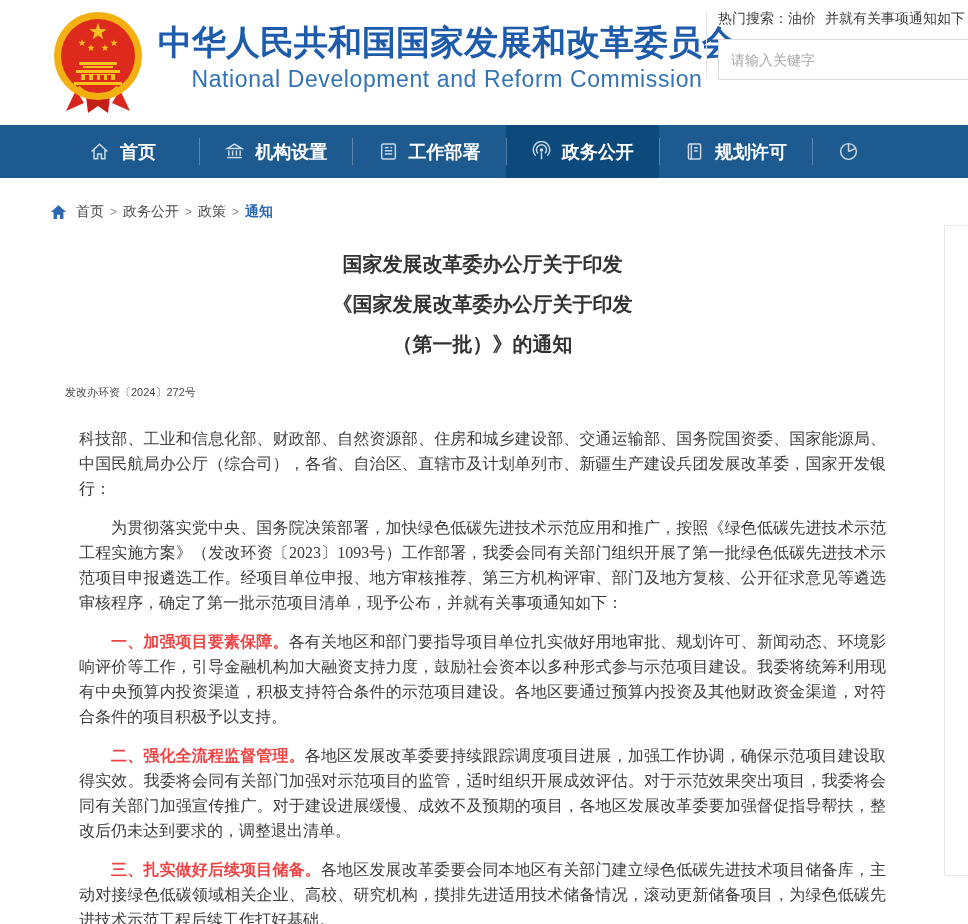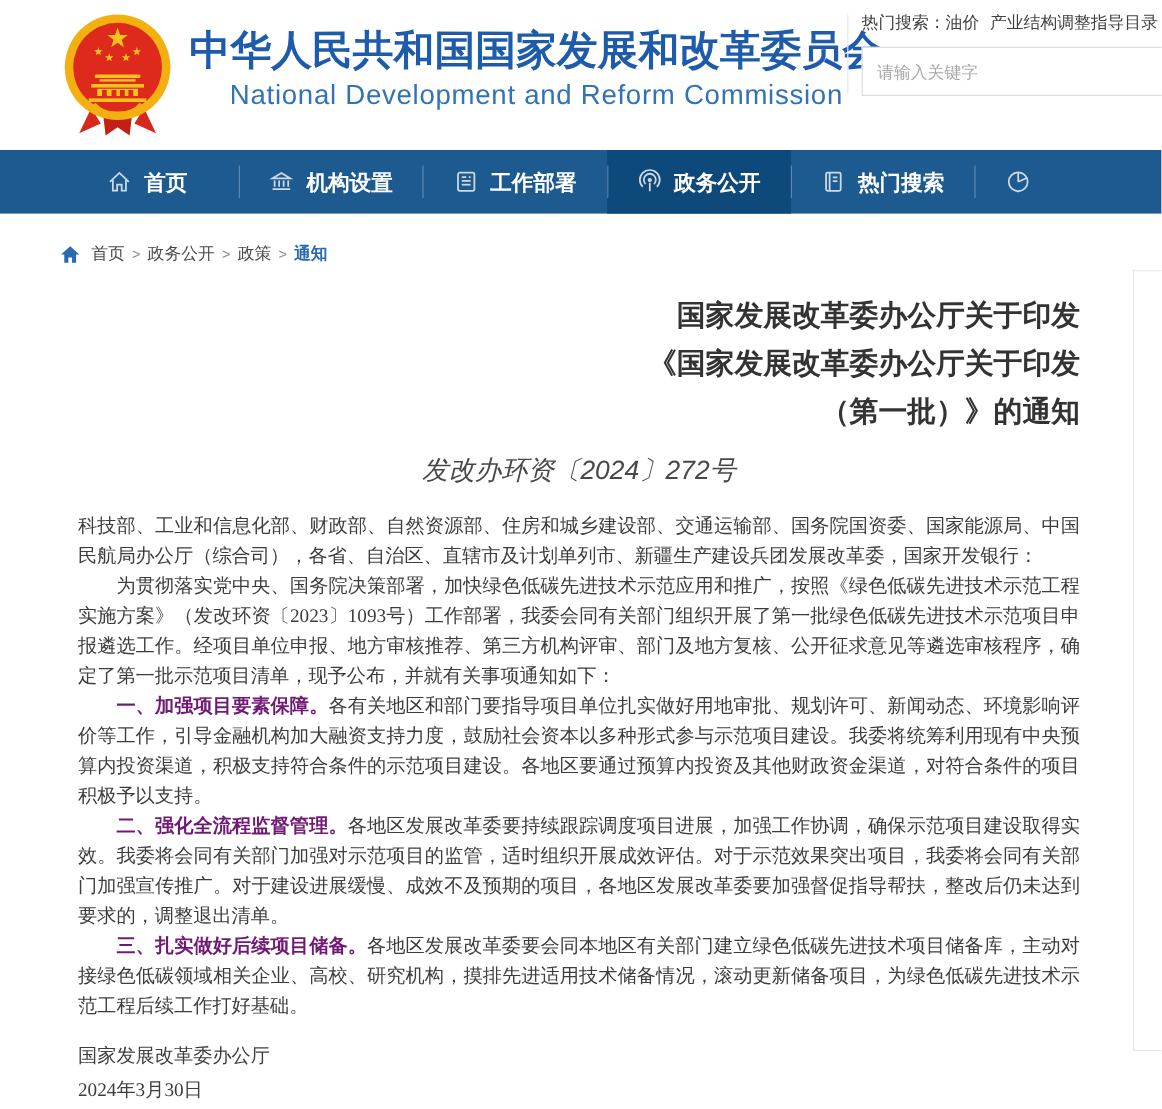--- a/index.html
+++ b/index.html
@@ -37,27 +37,27 @@
   
   .breadcrumb{display:flex;align-items:center;padding:24px 0 0 50px;font-size:14px;color:#4a4a4a;height:44px;}
   .breadcrumb .home-ic{width:17px;height:17px;margin-right:9px;flex:0 0 auto;}
   .breadcrumb .sep{color:#8d8d8d;margin:0 6px;font-size:12px;}
   .breadcrumb .crumb{cursor:pointer;}
   .breadcrumb .crumb.current{color:var(--breadcrumb_link,#2a6ab0);font-weight:700;cursor:default;}
   
   .side-box{position:absolute;left:944px;top:225px;width:70px;height:651px;border:1px solid #e8e8e8;background:#fff;}
   
   .article{margin:22px 0 0 65px;width:835px;color:var(--body_text,#3d3d3d);}
-  .article-title{text-align:right;font-size:24px;line-height:40px;font-weight:700;color:var(--title_text,#333);
+  .article-title{text-align:center;font-size:20px;line-height:40px;font-weight:700;color:var(--title_text,#333);
     font-family:"Liberation Sans",sans-serif;}
-  .doc-number{text-align:center;font-size:22px;color:#484848;margin-top:16px;line-height:24px;font-style:italic;}
+  .doc-number{font-size:11px;color:#484848;margin-top:16px;line-height:24px;}
   .article-body{margin-top:22px;font-family:"Liberation Serif",serif;}
-  .article-body p{margin:0;font-size:16px;line-height:25px;text-align:justify;text-indent:2em;color:var(--body_text,#3d3d3d);}
+  .article-body p{margin:14px;font-size:16px;line-height:25px;text-align:justify;text-indent:2em;color:var(--body_text,#3d3d3d);}
   .article-body p.no-indent{text-indent:0;}
-  .article-body b{font-weight:700;color:#701a75;}
+  .article-body b{font-weight:700;color:#ef4444;}
   .signature-block{margin-top:16px;text-align:left;font-family:"Liberation Serif",serif;font-size:16px;line-height:28px;color:var(--body_text,#3d3d3d);}
 </style>
 </head>
 <body>
 
 <div class="header">
   <div class="logo-group">
     <svg width="100" height="106" viewBox="0 0 100 106">
       <defs>
         <path id="star" d="M0,-9 L2.12,-2.91 L8.56,-2.78 L3.42,1.11 L5.29,7.28 L0,3.6 L-5.29,7.28 L-3.42,1.11 L-8.56,-2.78 L-2.12,-2.91 Z" fill="#f7c11e"></path>
@@ -88,21 +88,21 @@
       <path d="M30 77 A 27 27 0 0 0 70 77" stroke="#f3b011" stroke-width="4" fill="none"></path>
     </svg>
   </div>
   <div class="site-titles">
     <div class="site-zh">中华人民共和国国家发展和改革委员会</div>
     <div class="site-en">National Development and Reform Commission</div>
   </div>
   <div class="header-divider"></div>
   <div class="header-right">
     <div class="hot-search">
-      <span>热门搜索：</span><span class="term">油价</span><span class="term">产业结构调整指导目录</span>
+      <span>热门搜索：</span><span class="term">油价</span><span class="term">并就有关事项通知如下</span>
     </div>
     <div class="search-box">
       <input type="text" placeholder="请输入关键字" style="">
     </div>
   </div>
 </div>
 
 <div class="navbar">
   <div class="nav-item">
     <svg viewBox="0 0 20 20" fill="none" stroke="#fff" stroke-width="1.4">
@@ -141,21 +141,21 @@
     </svg>
     <span>政务公开</span>
   </div>
   <div class="nav-item">
     <svg viewBox="0 0 20 20" fill="none" stroke="#fff" stroke-width="1.4">
       <rect x="4.2" y="2.8" width="11.6" height="14.4" rx="1.2"></rect>
         <path d="M7 2.8 V17.2"></path>
         <path d="M9.5 6.5 H13.2"></path>
         <path d="M9.5 9.5 H13.2"></path>
     </svg>
-    <span>热门搜索</span>
+    <span>规划许可</span>
   </div>
   <div class="nav-item partial">
     <svg viewBox="0 0 20 20" fill="none" stroke="#fff" stroke-width="1.4">
       <circle cx="10" cy="10" r="7.5"></circle>
         <path d="M10 10 V2.8"></path>
         <path d="M10 10 L16.8 7"></path>
     </svg>
     <span></span>
   </div>
 </div>

